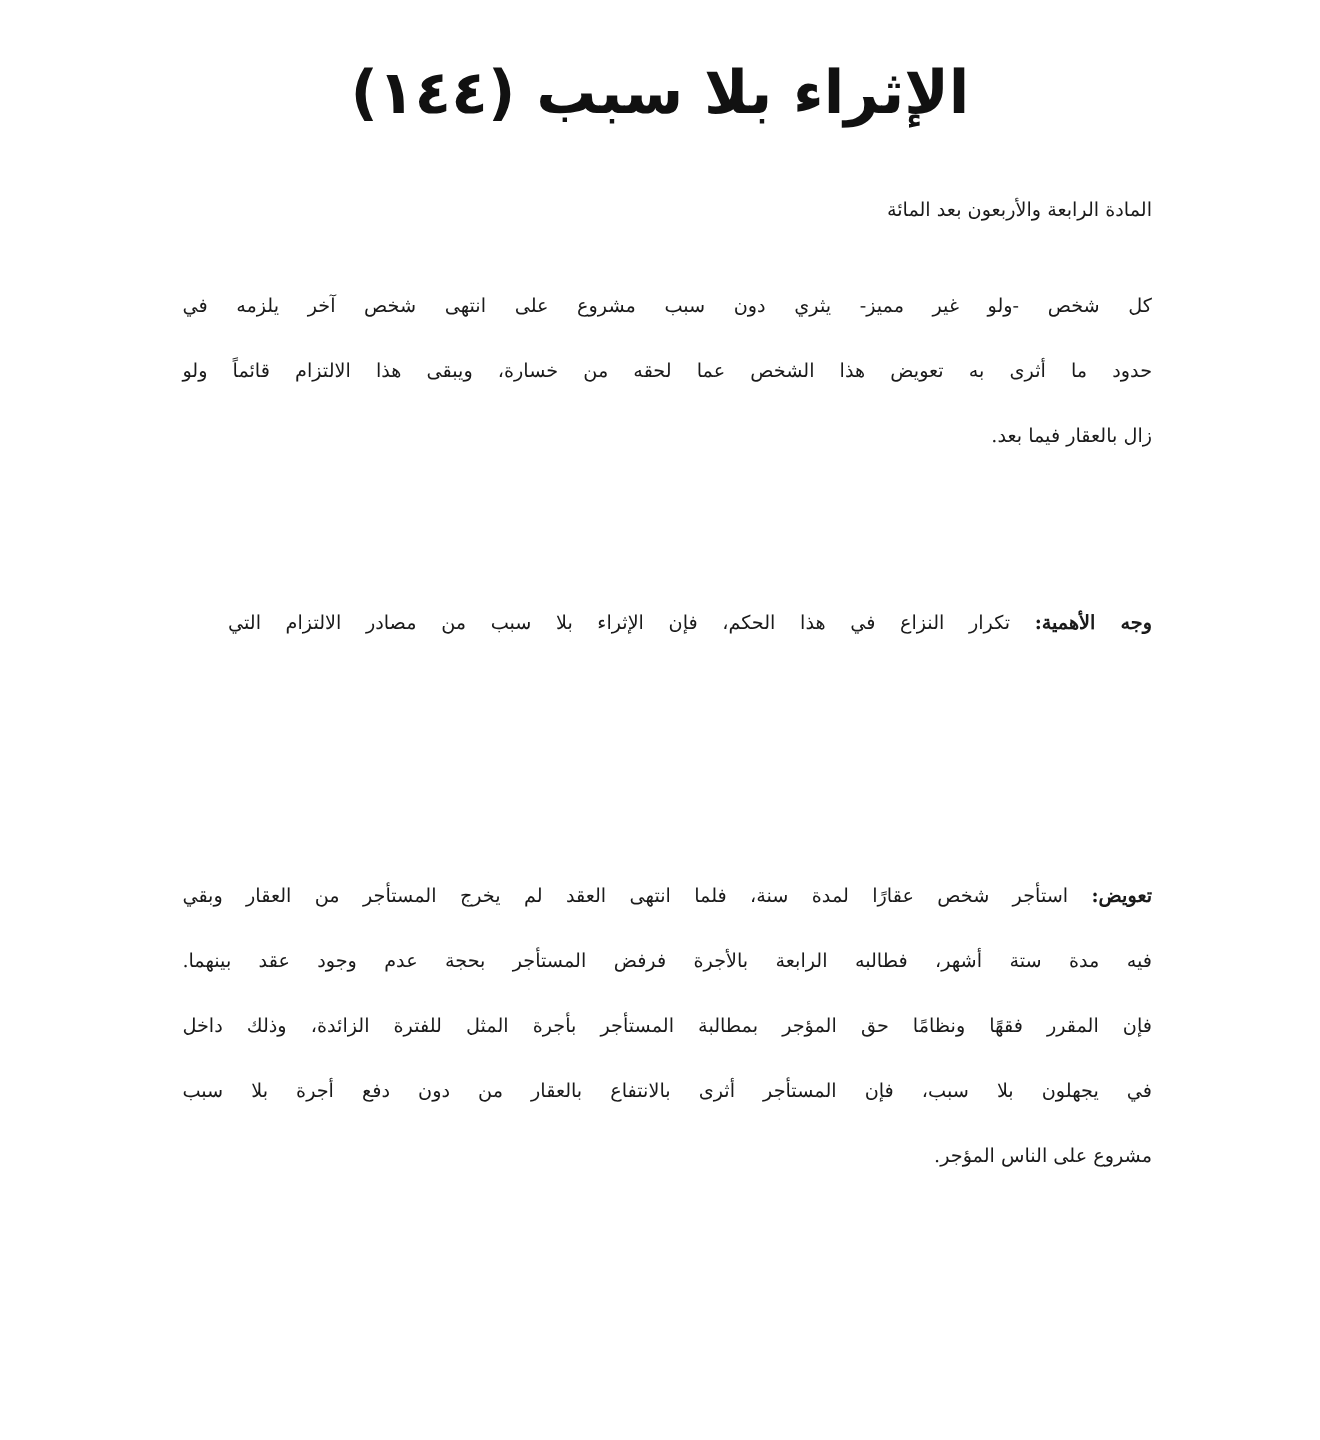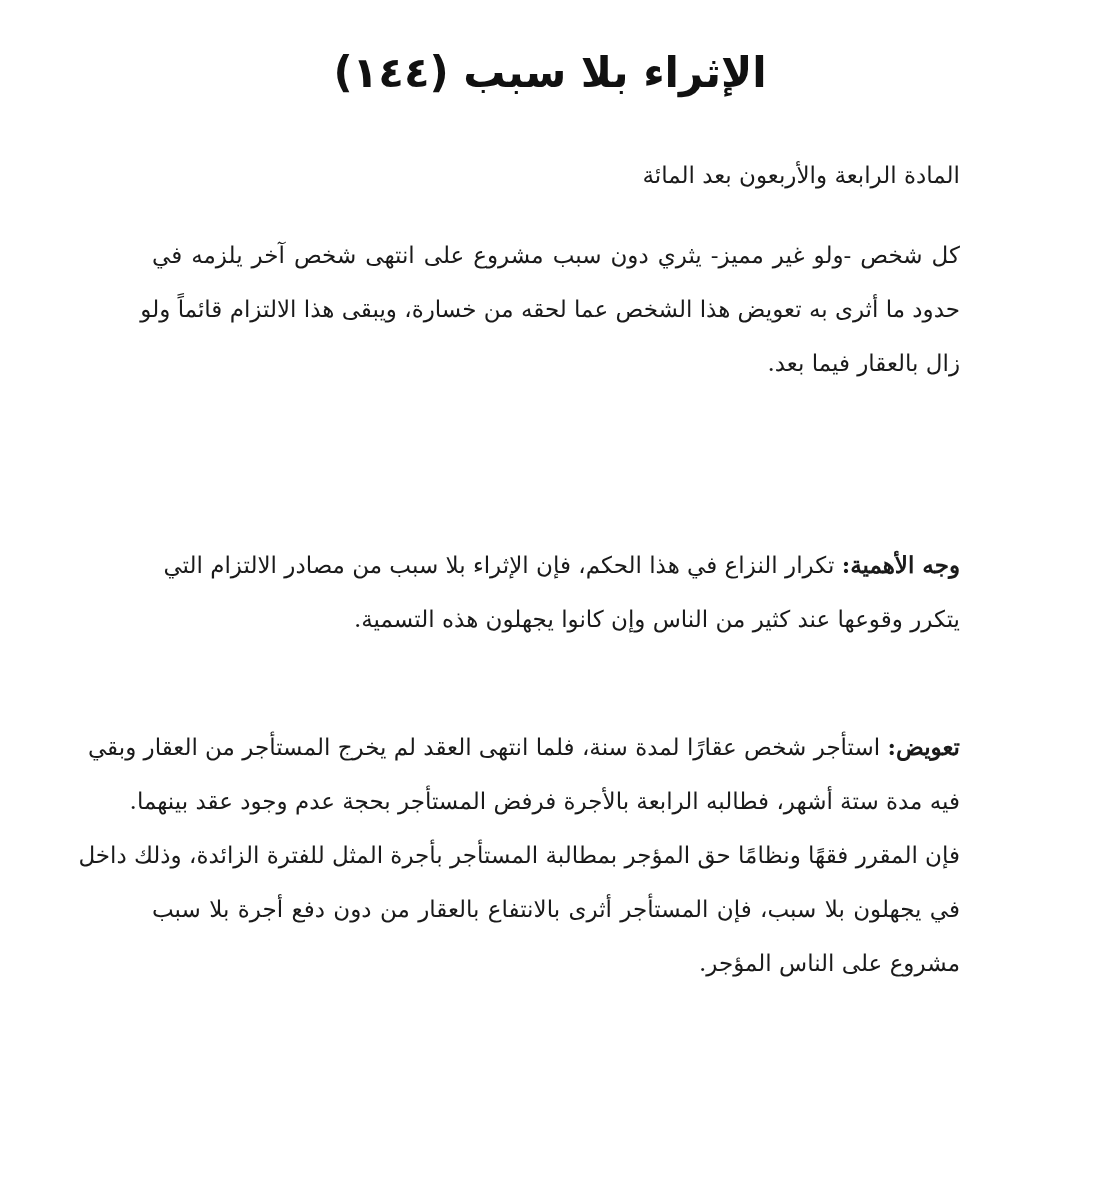--- a/index.html
+++ b/index.html
@@ -5,33 +5,33 @@
   html, body { margin: 0; padding: 0; background: #ffffff; }
   body {
     width: 1100px; height: 1200px; position: relative; overflow: hidden;
     font-family: "DejaVu Serif", "Liberation Serif", serif;
     color: #1a1a1a;
   }
   .page { position: absolute; left: 0; top: 0; width: 1100px; height: 1200px; }
   .title {
     position: absolute; top: 48px; left: 0; width: 1100px;
     text-align: center; direction: rtl;
-    font-size: 42px; font-weight: bold; color: #111;
+    font-size: 50px; font-weight: bold; color: #111;
     font-family: "DejaVu Sans", sans-serif;
   }
   .block {
     position: absolute; direction: rtl; text-align: justify;
     right: 140px; width: 808px;
-    font-size: 23px; line-height: 54px;
+    font-size: 16px; line-height: 54px;
   }
   .line { display: block; white-space: nowrap; text-align: right; }
   .line.just { text-align: justify; text-align-last: justify; }
   .subtitle { top: 148px; }
   .article { top: 228px; }
-  .importance { top: 538px; }
+  .importance { top: 492px; }
   .example { top: 720px; }
   .lead { font-weight: bold; }
 </style>
 </head>
 <body>
 
 <div class="page">
 
   <h1 class="title" style="margin:0;">الإثراء بلا سبب (١٤٤)</h1>
 
@@ -40,21 +40,20 @@
   </div>
 
   <div class="block article">
     <span class="line just">كل شخص -ولو غير مميز- يثري دون سبب مشروع على انتهى شخص آخر يلزمه في</span>
     <span class="line just">حدود ما أثرى به تعويض هذا الشخص عما لحقه من خسارة، ويبقى هذا الالتزام قائماً ولو</span>
     <span class="line">زال بالعقار فيما بعد.</span>
   </div>
 
   <div class="block importance" style="width:770px;">
     <span class="line just"><span class="lead">وجه الأهمية:</span><span> تكرار النزاع في هذا الحكم، فإن الإثراء بلا سبب من مصادر الالتزام التي</span></span>
-    <span class="line">يتكرر وقوعها عند كثير من الناس وإن كانوا يجهلون هذه التسمية.</span>
   </div>
 
   <div class="block example">
     <span class="line just"><span class="lead">تعويض:</span><span> استأجر شخص عقارًا لمدة سنة، فلما انتهى العقد لم يخرج المستأجر من العقار وبقي</span></span>
     <span class="line just">فيه مدة ستة أشهر، فطالبه الرابعة بالأجرة فرفض المستأجر بحجة عدم وجود عقد بينهما.</span>
     <span class="line just">فإن المقرر فقهًا ونظامًا حق المؤجر بمطالبة المستأجر بأجرة المثل للفترة الزائدة، وذلك داخل</span>
     <span class="line just">في يجهلون بلا سبب، فإن المستأجر أثرى بالانتفاع بالعقار من دون دفع أجرة بلا سبب</span>
     <span class="line">مشروع على الناس المؤجر.</span>
   </div>
 

